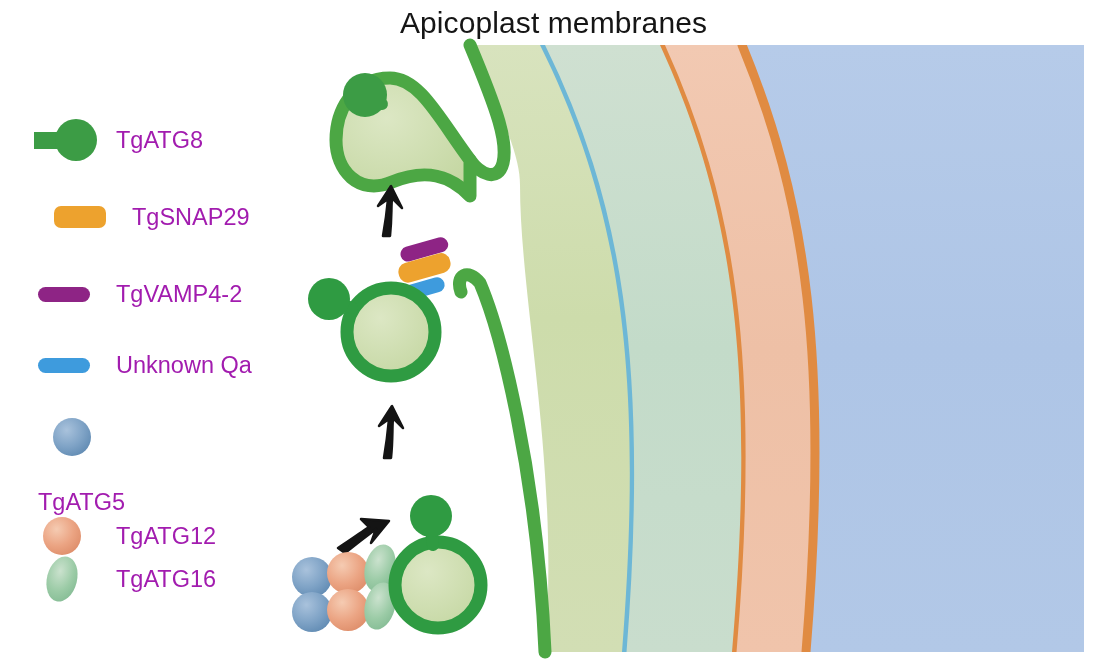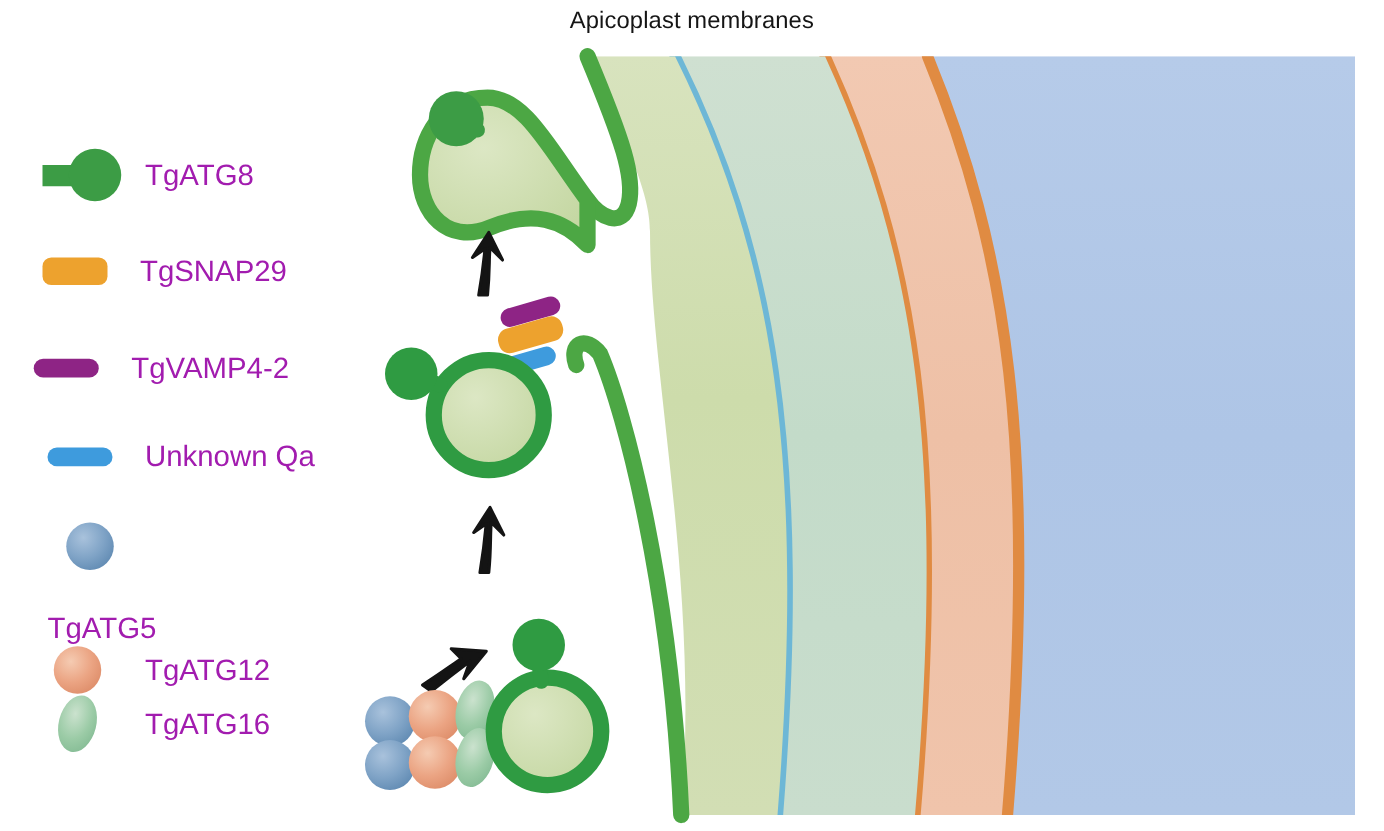--- a/index.html
+++ b/index.html
@@ -1,21 +1,21 @@
 <!DOCTYPE html>
 <html><head>
 <meta charset="utf-8">
 <style>
   html,body{margin:0;padding:0;background:#ffffff;}
   body{width:1107px;height:665px;overflow:hidden;
        font-family:"Liberation Sans","DejaVu Sans",sans-serif;}
   #stage{position:relative;width:1107px;height:665px;background:#fff;}
   #stage svg{position:absolute;left:0;top:0;}
   .ttl{position:absolute;left:0;top:6px;width:1107px;text-align:center;
-       font-size:19px;color:#151515;letter-spacing:.1px;}
+       font-size:30px;color:#151515;letter-spacing:.1px;}
   .lg-row{position:absolute;display:flex;align-items:center;}
   .lg-ico{width:78px;height:52px;position:relative;flex:0 0 78px;}
   .lg-lab{font-size:23.5px;color:#a21caf;white-space:nowrap;margin-left:10px;}
 </style>
 </head>
 <body>
 
 <div id="stage">
 
   <div class="ttl">Apicoplast membranes</div>
@@ -172,30 +172,30 @@
   <div class="lg-row" style="left:28px; top:114px;">
     <span class="lg-ico">
       <svg width="78" height="52" viewBox="0 0 78 52">
         <rect x="6" y="18" width="34" height="17" fill="#3C9C45"></rect>
         <circle cx="48" cy="26" r="21" fill="#3C9C45"></circle>
       </svg>
     </span>
     <span class="lg-lab">TgATG8</span>
   </div>
 
-  <div class="lg-row" style="left:24px; top:191px;">
+  <div class="lg-row" style="left:44px; top:191px;">
     <span class="lg-ico">
       <svg width="78" height="52" viewBox="0 0 78 52">
         <rect x="10" y="15" width="52" height="22" rx="7" fill="#EDA22E"></rect>
       </svg>
     </span>
     <span class="lg-lab">TgSNAP29</span>
   </div>
 
-  <div class="lg-row" style="left:17px; top:268px;align-items:center;">
+  <div class="lg-row" style="left:28px; top:268px;align-items:center;">
     <span class="lg-ico">
       <svg width="78" height="52" viewBox="0 0 78 52">
         <rect x="10" y="19" width="52" height="15" rx="7.5" fill="#8E2485"></rect>
       </svg>
     </span>
     <span class="lg-lab">TgVAMP4-2</span>
   </div>
 
   <div class="lg-row" style="left:28px; top:339px;">
     <span class="lg-ico">

